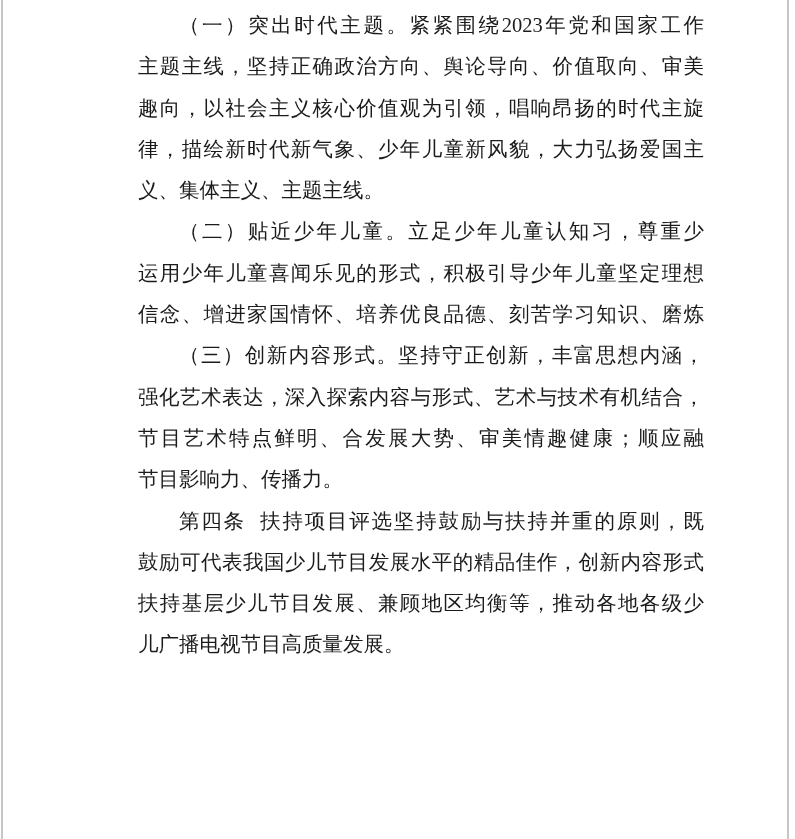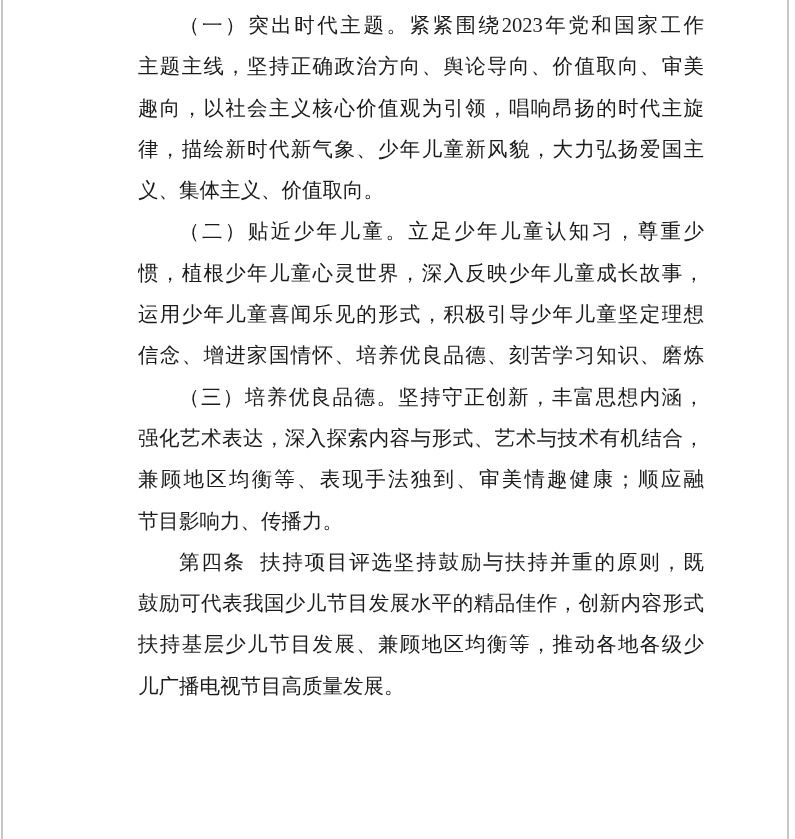--- a/index.html
+++ b/index.html
@@ -57,30 +57,29 @@
 <div class="page">
   <div class="edge left"></div>
   <div class="edge right"></div>
 
   <div class="text-block">
 
     <div class="line fill indent">（一）突出时代主题。紧紧围绕2023年党和国家工作</div>
     <div class="line fill">主题主线，坚持正确政治方向、舆论导向、价值取向、审美</div>
     <div class="line fill">趣向，以社会主义核心价值观为引领，唱响昂扬的时代主旋</div>
     <div class="line fill">律，描绘新时代新气象、少年儿童新风貌，大力弘扬爱国主</div>
-    <div class="line">义、集体主义、价值取向。</div>
+    <div class="line">义、集体主义、主题主线。</div>
 
     <div class="line fill indent">（二）贴近少年儿童。立足少年儿童认知习，尊重少</div>
-    <div class="line fill">惯，植根少年儿童心灵世界，深入反映少年儿童成长故事，</div>
     <div class="line fill">运用少年儿童喜闻乐见的形式，积极引导少年儿童坚定理想</div>
     <div class="line fill">信念、增进家国情怀、培养优良品德、刻苦学习知识、磨炼</div>
 
-    <div class="line fill indent">（三）培养优良品德。坚持守正创新，丰富思想内涵，</div>
+    <div class="line fill indent">（三）创新内容形式。坚持守正创新，丰富思想内涵，</div>
     <div class="line fill">强化艺术表达，深入探索内容与形式、艺术与技术有机结合，</div>
-    <div class="line fill">兼顾地区均衡等、表现手法独到、审美情趣健康；顺应融</div>
+    <div class="line fill">节目艺术特点鲜明、合发展大势、审美情趣健康；顺应融</div>
     <div class="line">节目影响力、传播力。</div>
 
     <div class="line fill indent">
       <span class="article-num">第四条</span><span>扶持项目评选坚持鼓励与扶持并重的原则，既</span>
     </div>
     <div class="line fill">鼓励可代表我国少儿节目发展水平的精品佳作，创新内容形式</div>
     <div class="line fill">扶持基层少儿节目发展、兼顾地区均衡等，推动各地各级少</div>
     <div class="line">儿广播电视节目高质量发展。</div>
   </div>
 </div>

